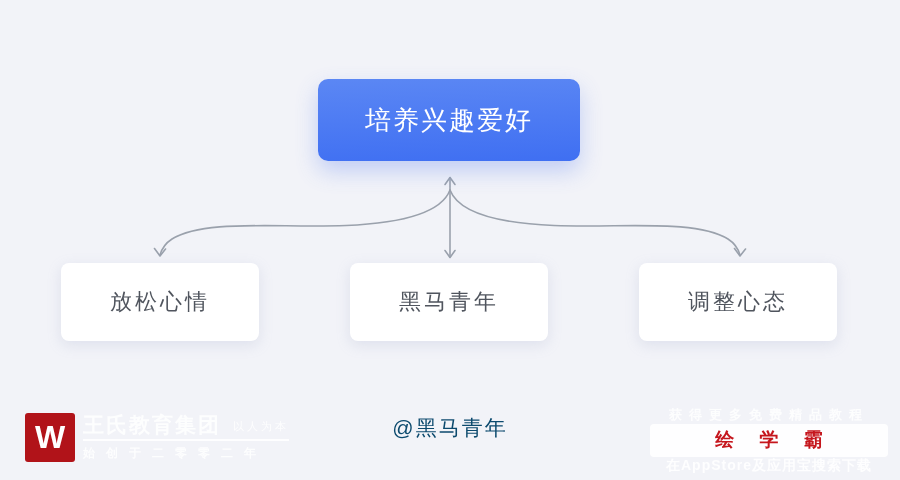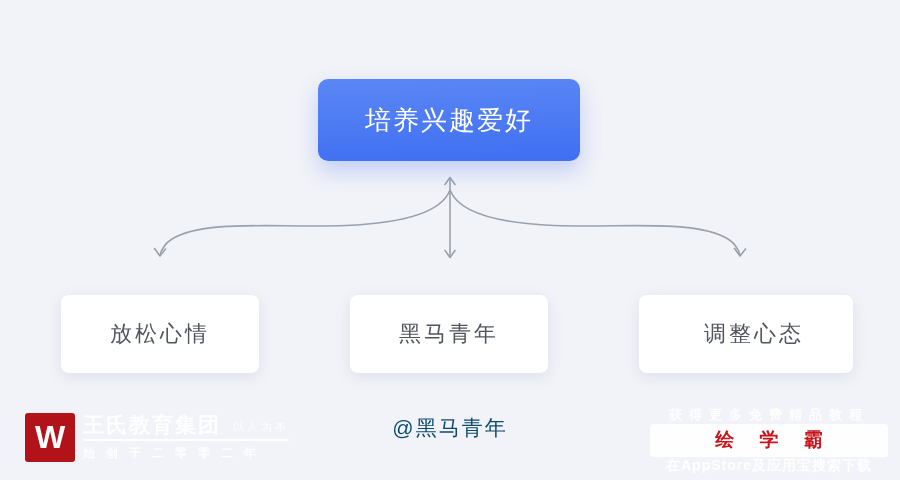--- a/index.html
+++ b/index.html
@@ -11,29 +11,29 @@
   
   .root-node{
     position:absolute;left:318px;top:79px;width:262px;height:82px;
     border-radius:10px;
     background:linear-gradient(178deg,#5b87f4 0%,#3f6ff2 100%);
     box-shadow:0 10px 22px rgba(80,120,240,0.30);
     display:flex;align-items:center;justify-content:center;
     color:#ffffff;font-size:26px;font-weight:normal;letter-spacing:2px;
   }
   .child-node{
-    position:absolute;top:295px;width:198px;height:78px;
+    position:absolute;top:263px;width:198px;height:78px;
     border-radius:8px;background:#ffffff;
     box-shadow:0 4px 14px rgba(150,160,195,0.22);
     display:flex;align-items:center;justify-content:center;
     color:#50555e;font-size:22px;font-weight:500;letter-spacing:3px;text-align:right;
   }
   .child-left{left:61px;}
   .child-mid{left:350px;}
-  .child-right{left:639px;padding-left:16px;}
+  .child-right{left:639px;}
   
   .connectors{position:absolute;left:0;top:0;width:900px;height:480px;pointer-events:none;}
   
   .credit-center{
     position:absolute;left:0;right:0;top:414px;text-align:center;
     color:#0c4a6e;font-size:21px;letter-spacing:2px;
   }
   .wm-left{
     position:absolute;left:25px;top:413px;display:flex;gap:8px;
     color:rgba(255,255,255,0.85);

